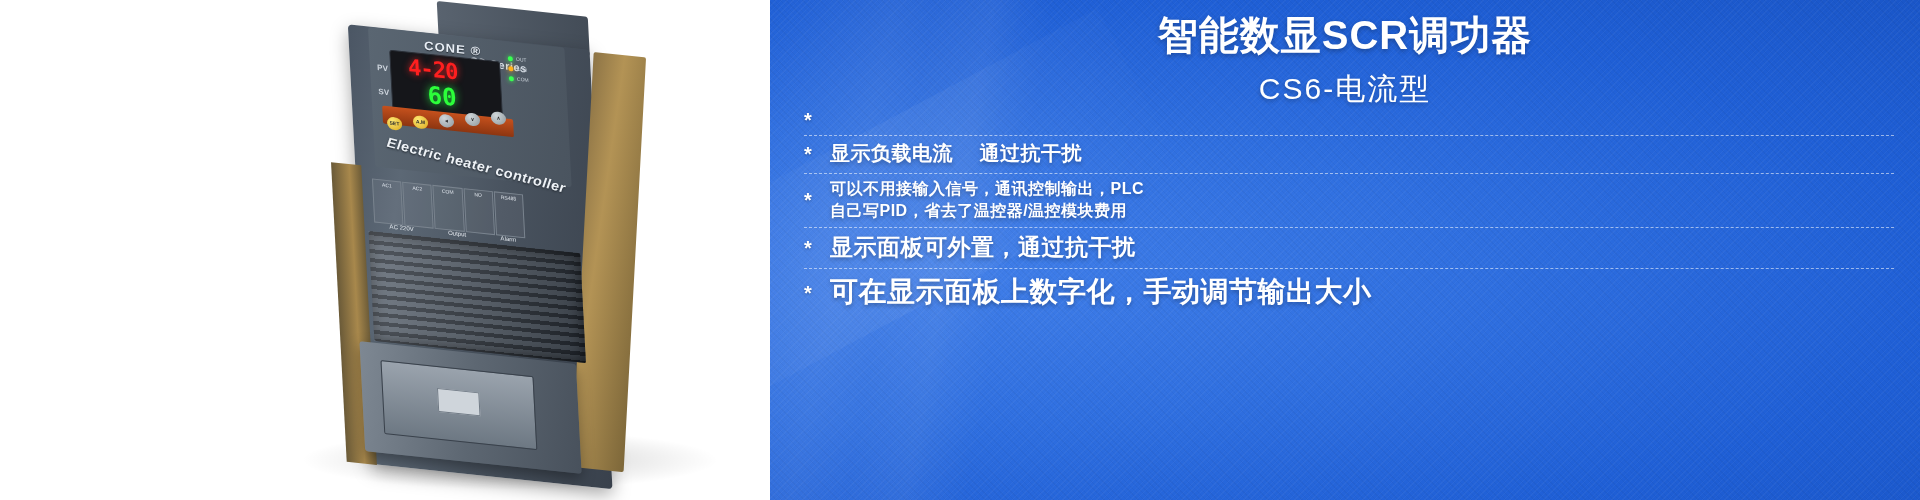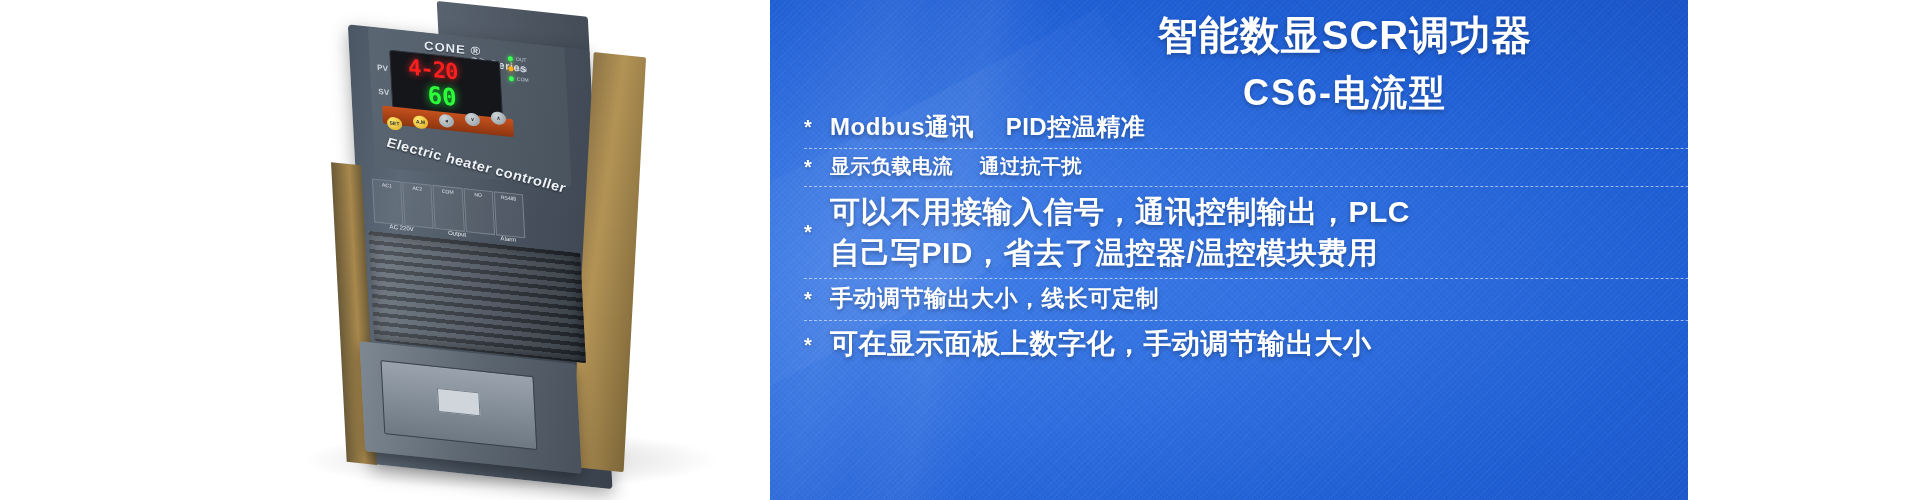--- a/index.html
+++ b/index.html
@@ -85,53 +85,53 @@
         box-shadow:0 5px 14px rgba(0,0,0,.35);}
   .lower-in{position:absolute;left:45px;top:360px;width:150px;height:72px;transform:skewY(9deg);
         background:linear-gradient(180deg,#9aa3ad,#6d7883);border:1px solid #39414b;border-radius:2px;}
   .lower-tag{position:absolute;left:100px;top:382px;width:40px;height:22px;transform:skewY(9deg);
         background:#cfd5db;border:1px solid #707a85;}
 
   .shadow{position:absolute;left:300px;top:430px;width:420px;height:60px;
         background:radial-gradient(ellipse at center,rgba(0,0,0,.20),rgba(0,0,0,0) 70%);}
 
   
-  .blue-pane{position:absolute;left:770px;top:0;width:918px;height:500px;
+  .blue-pane{position:absolute;left:770px;top:0;width:1150px;height:500px;
              background:
                repeating-linear-gradient(135deg,rgba(255,255,255,.035) 0px,rgba(255,255,255,.035) 1px,rgba(0,0,0,0) 1px,rgba(0,0,0,0) 4px),
                repeating-linear-gradient(45deg,rgba(0,0,0,.035) 0px,rgba(0,0,0,.035) 1px,rgba(0,0,0,0) 1px,rgba(0,0,0,0) 4px),
                radial-gradient(ellipse at 18% 55%,#3f7de8 0%,#2f6fe0 38%,#1f5fd6 72%,#1a56c8 100%);
              overflow:hidden;}
   .sheen{position:absolute;left:-60px;top:-120px;width:260px;height:760px;
          background:linear-gradient(90deg,rgba(255,255,255,0),rgba(255,255,255,.07),rgba(255,255,255,0));
          transform:rotate(12deg);}
   .sheen2{position:absolute;left:120px;top:-160px;width:120px;height:820px;
          background:linear-gradient(90deg,rgba(255,255,255,0),rgba(255,255,255,.05),rgba(255,255,255,0));
          transform:rotate(10deg);}
   .sheen3{position:absolute;left:-120px;top:120px;width:520px;height:180px;
          background:linear-gradient(120deg,rgba(255,255,255,0),rgba(255,255,255,.05),rgba(255,255,255,0));
          transform:rotate(-28deg);}
 
   .headline{position:absolute;left:0;top:0;width:1150px;text-align:center;}
   .title{margin-top:8px;color:#ffffff;font-size:40px;font-weight:700;letter-spacing:1px;
          font-family:"Liberation Sans",sans-serif;
          text-shadow:0 2px 5px rgba(0,0,0,.30);}
-  .subtitle{margin-top:6px;color:#ffffff;font-size:36px;font-weight:700;letter-spacing:2px;
+  .subtitle{margin-top:6px;color:#ffffff;font-size:30px;font-weight:400;letter-spacing:2px;
          text-shadow:0 2px 4px rgba(0,0,0,.28);}
 
   .features{position:absolute;left:34px;top:106px;width:1090px;}
   .feat{position:relative;display:flex;align-items:center;padding:4px 0 5px 0;}
   .feat + .feat{border-top:1px dashed rgba(255,255,255,.55);}
   .star{color:#ffffff;font-size:20px;font-weight:700;width:26px;flex:0 0 26px;
         text-align:left;line-height:1;text-shadow:0 1px 3px rgba(0,0,0,.3);}
   .ftxt{color:#ffffff;font-size:23px;font-weight:700;letter-spacing:.5px;
         text-shadow:0 2px 4px rgba(0,0,0,.30);line-height:1.38;white-space:pre-line;}
   .f1 .ftxt{font-size:24px;}
   .f2 .ftxt{font-size:20px;}
-  .f3 .ftxt{font-size:30px;}
+  .f3 .ftxt{font-size:16px;}
   .f4 .ftxt{font-size:23px;}
   .f5 .ftxt{font-size:28px;}
 </style>
 </head>
 <body>
 
 <div class="banner">
 
   <div class="photo-pane">
     <div class="shadow"></div>
@@ -200,34 +200,33 @@
     <div class="sheen3"></div>
 
     <div class="headline">
       <div class="title">智能数显SCR调功器</div>
       <div class="subtitle">CS6-电流型</div>
     </div>
 
     <div class="features">
       <div class="feat f1">
         <span class="star">*</span>
-        <span class="ftxt">Modbus通讯　  PID控温精准</span>
       </div>
       <div class="feat f2">
         <span class="star">*</span>
         <span class="ftxt">显示负载电流　  通过抗干扰</span>
       </div>
       <div class="feat f3">
         <span class="star">*</span>
         <span class="ftxt">可以不用接输入信号，通讯控制输出，PLC
 自己写PID，省去了温控器/温控模块费用</span>
       </div>
       <div class="feat f4">
         <span class="star">*</span>
-        <span class="ftxt">手动调节输出大小，线长可定制</span>
+        <span class="ftxt">显示面板可外置，通过抗干扰</span>
       </div>
       <div class="feat f5">
         <span class="star">*</span>
         <span class="ftxt">可在显示面板上数字化，手动调节输出大小</span>
       </div>
     </div>
   </div>
 
 </div>
 

